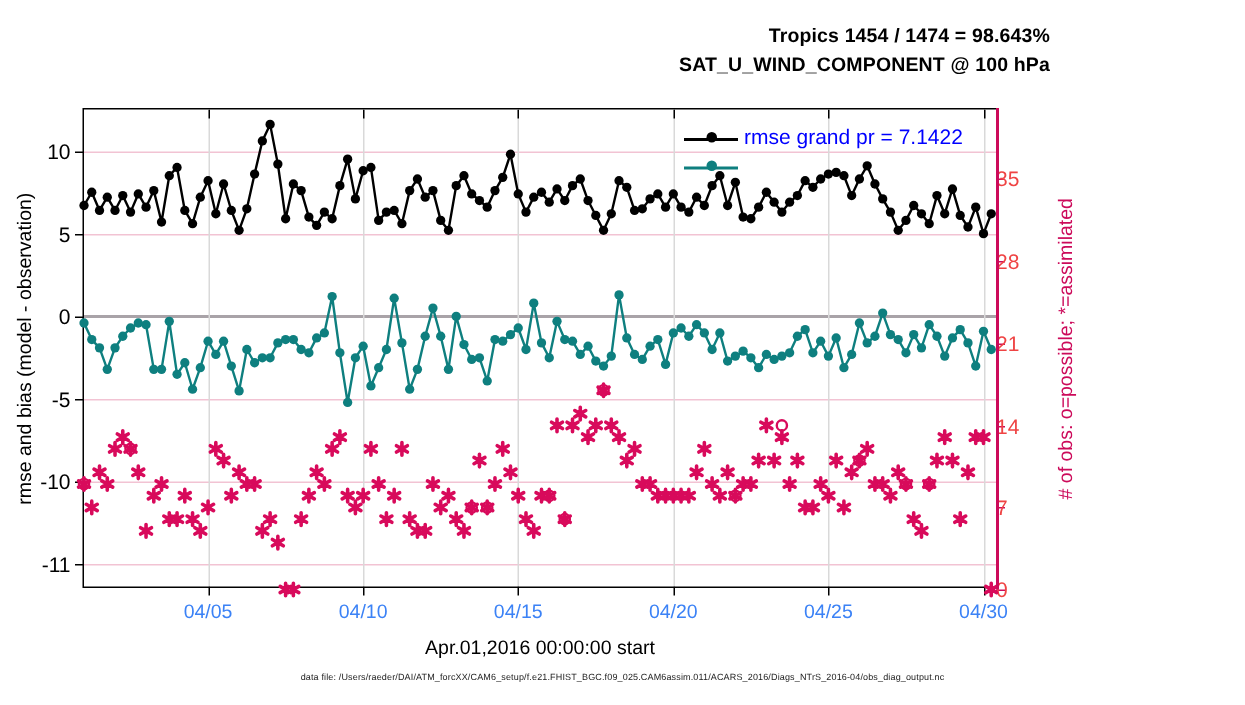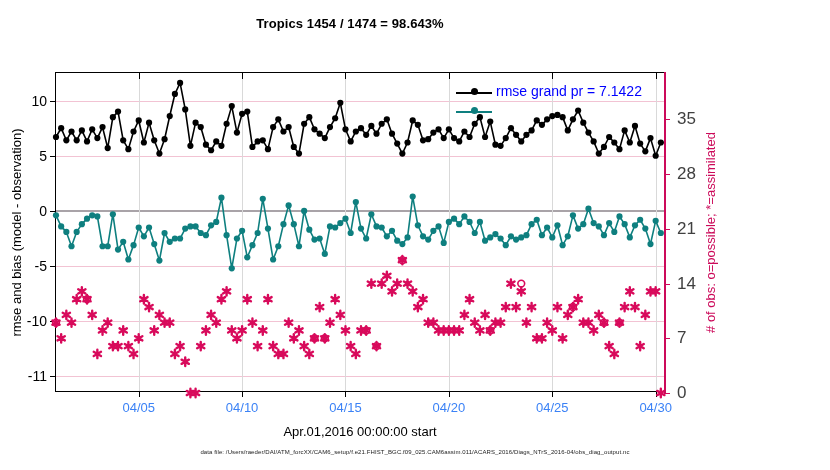--- a/index.html
+++ b/index.html
@@ -5,21 +5,21 @@
 <style>
   html,body{margin:0;padding:0;background:#ffffff;}
   body{
     width:830px;height:470px;overflow:hidden;position:relative;
     font-family:"Liberation Sans","DejaVu Sans",sans-serif;
     color:#000000;
   }
   #figure{position:absolute;left:0;top:0;width:830px;height:470px;}
 
   
-  .title-block{position:absolute;left:0;top:14px;width:700px;text-align:center;}
+  .title-block{position:absolute;left:0;top:14px;width:700px;text-align:right;}
   .title-line{font-size:13px;font-weight:bold;letter-spacing:0.1px;line-height:19px;}
 
   
   #plotbox{
     position:absolute;left:55px;top:72px;width:610px;height:320px;
     border:1px solid #000000;box-sizing:border-box;background:#ffffff;
   }
   .axis-right-line{
     position:absolute;left:664px;top:72px;width:2px;height:321px;background:#cc0a5a;
   }
@@ -34,22 +34,22 @@
   .tick-r{position:absolute;right:-6px;width:6px;height:1px;background:#cc0a5a;}
   .tick-b{position:absolute;bottom:-6px;width:1px;height:6px;background:#000;}
   .tick-t{position:absolute;top:0;width:1px;height:6px;background:#000;}
 
   
   .ylab-left{
     position:absolute;right:100%;margin-right:9px;transform:translateY(-50%);
     font-size:14px;white-space:nowrap;text-align:right;color:#000;
   }
   .ylab-right{
-    position:absolute;left:100%;margin-left:13px;transform:translateY(-50%);
-    font-size:17px;white-space:nowrap;color:#404040;
+    position:absolute;left:100%;transform:translateY(-50%);
+    font-size:14px;white-space:nowrap;color:#ef4444;
   }
   .xlab{
     position:absolute;top:100%;margin-top:9px;transform:translateX(-50%);
     font-size:13px;white-space:nowrap;color:#3b82f6;
   }
 
   
   #ylabel-left{
     position:absolute;left:6px;top:72px;height:320px;width:20px;
     display:flex;align-items:center;justify-content:center;
@@ -93,20 +93,21 @@
   
   #data-layer{position:absolute;left:0;top:0;width:610px;height:320px;overflow:visible;}
 </style>
 </head>
 <body>
 
 <div id="figure">
 
   <div class="title-block">
     <div class="title-line">Tropics 1454 / 1474 = 98.643%</div>
+    <div class="title-line">SAT_U_WIND_COMPONENT @ 100 hPa</div>
   </div>
 
   <div id="ylabel-left">
     <span>rmse and bias (model - observation)</span>
   </div>
 
   <div id="ylabel-right">
     <span># of obs: o=possible; *=assimilated</span>
   </div>
 

